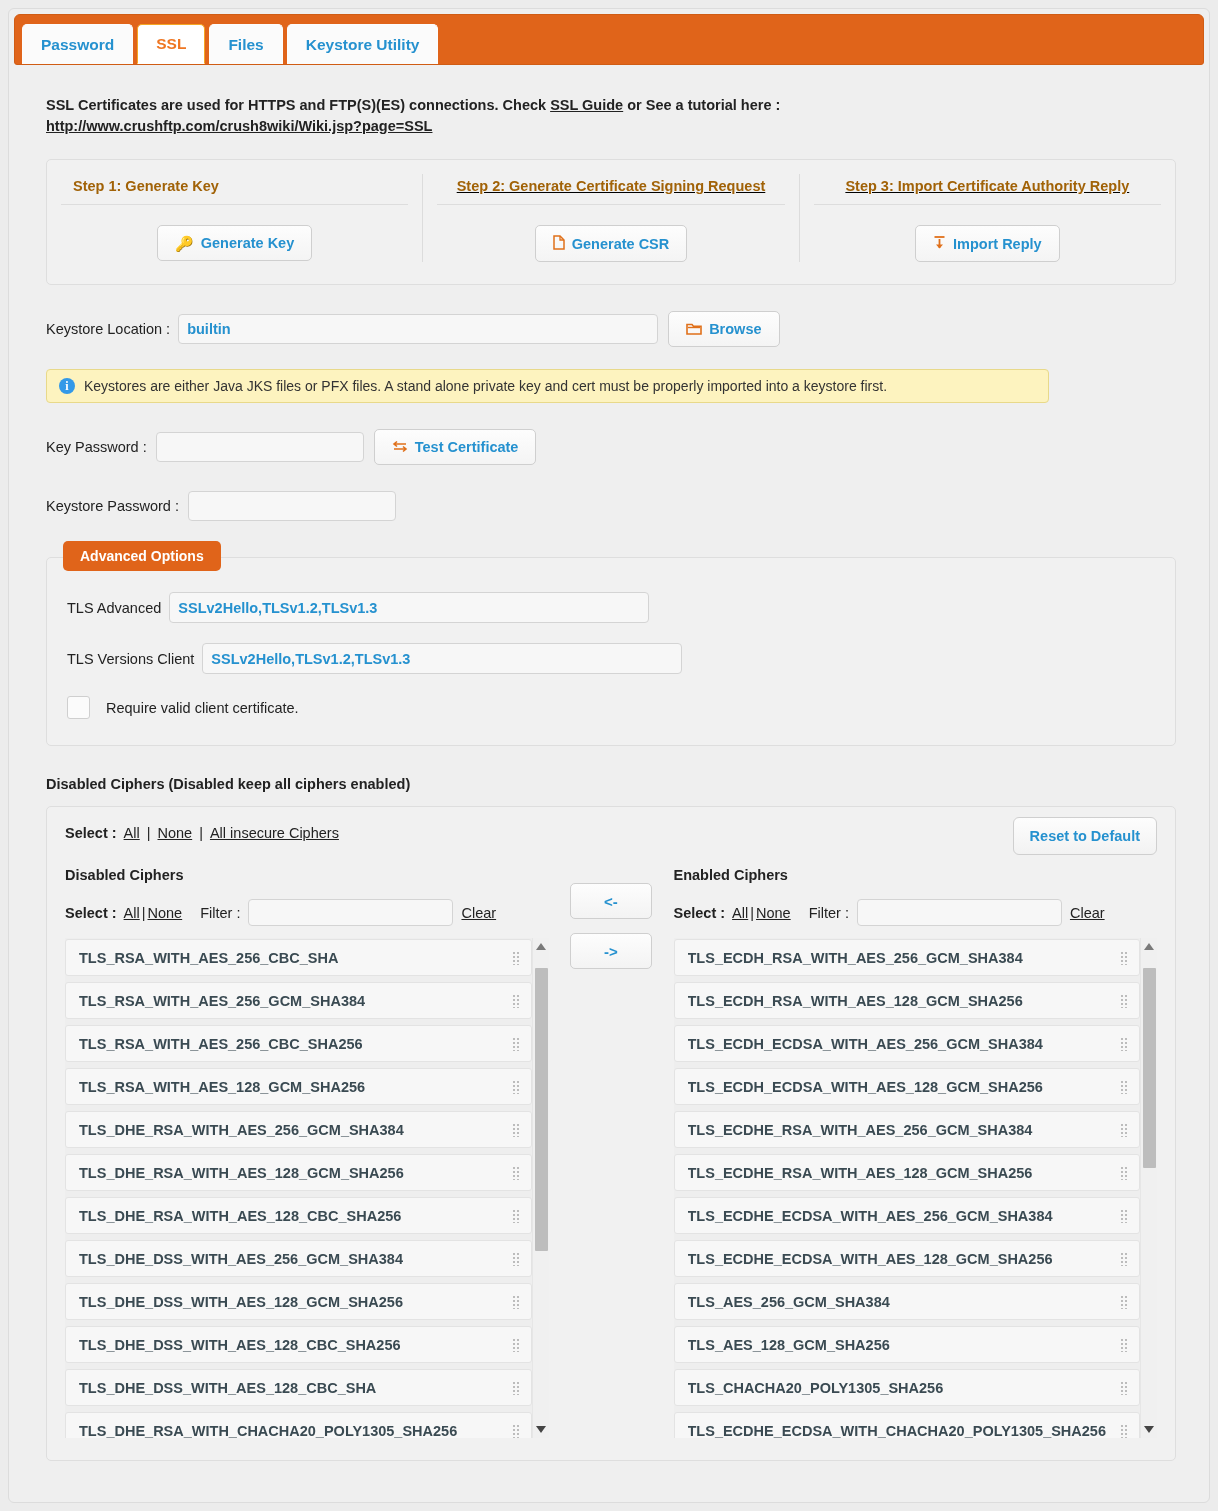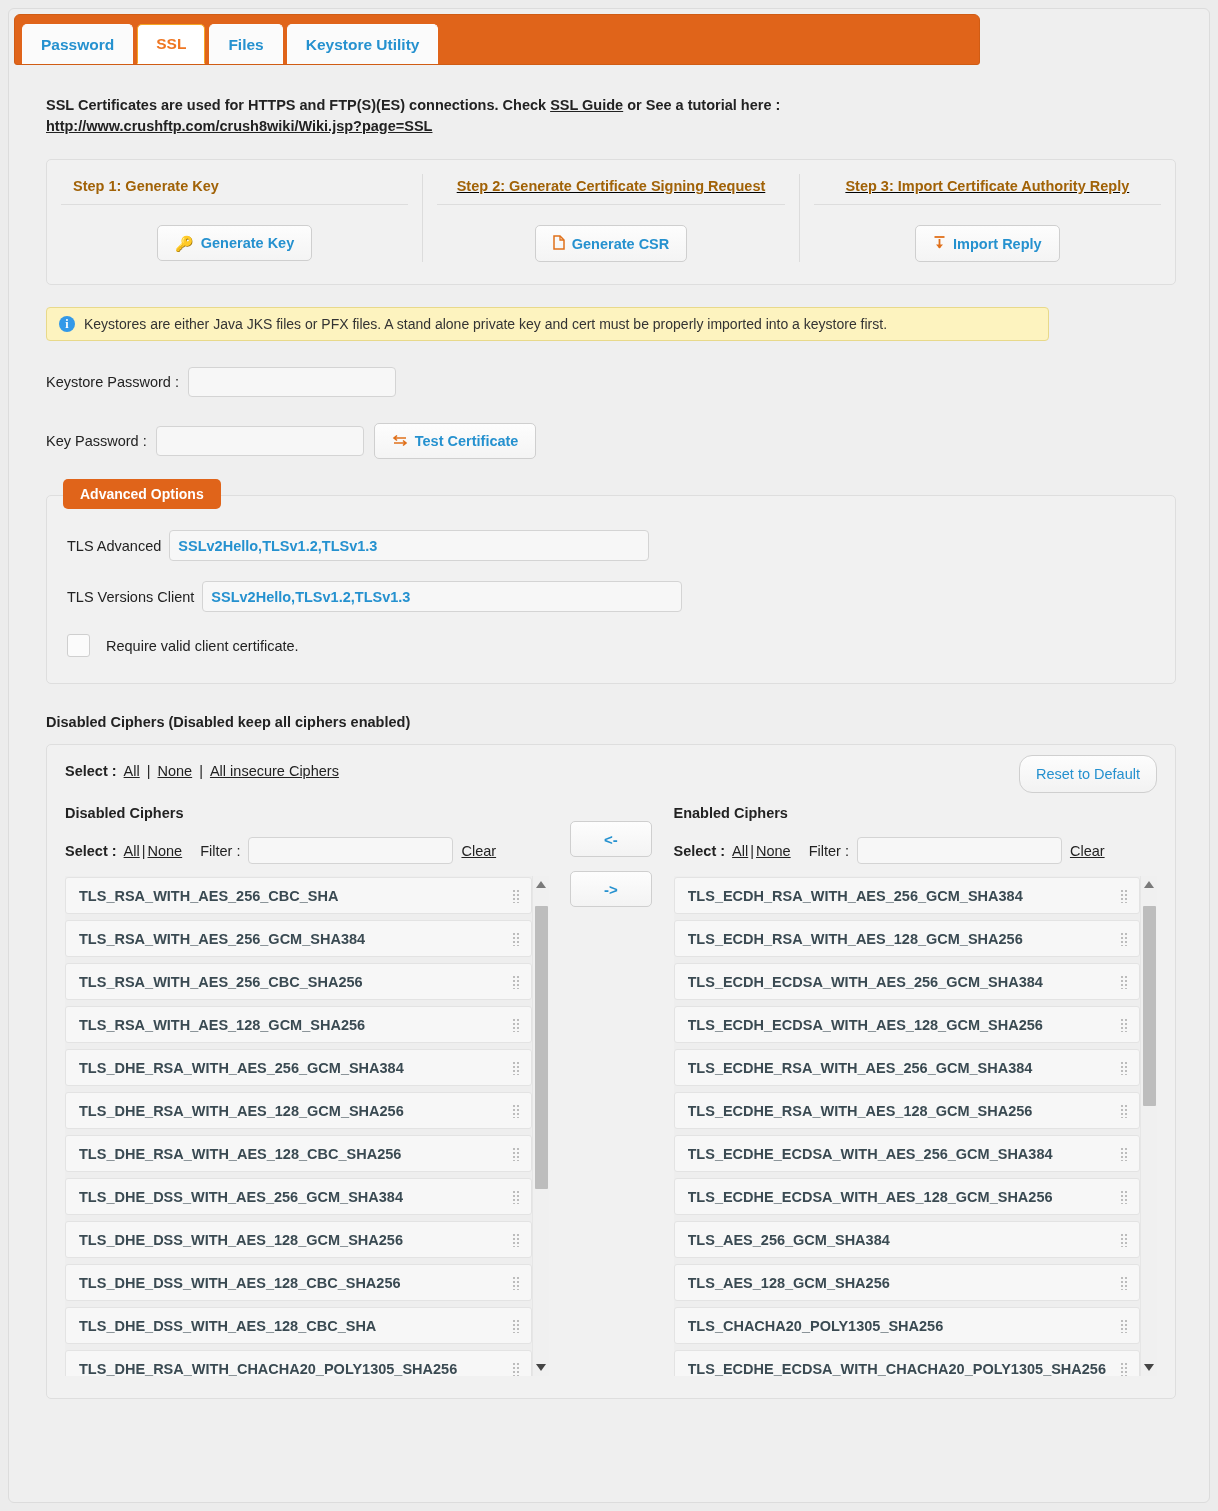--- a/index.html
+++ b/index.html
@@ -15,21 +15,21 @@
     left: 8px; top: 8px;
     width: 1202px; height: 1495px;
     background: #efefef;
     border: 1px solid #dcdcdc;
     border-radius: 6px;
   }
 
   
   .tabbar {
     position: absolute; left: 5px; top: 5px;
-    width: 966px; height: 51px;
+    width: 1190px; height: 51px;
     background: #e0641a;
     border-radius: 6px 6px 3px 3px;
     border: 1px solid #d05c14;
     display: flex; align-items: flex-end;
     padding-left: 7px;
   }
   .tab {
     height: 40px;
     padding: 0 18px;
     display: flex; align-items: center;
@@ -172,23 +172,23 @@
     background: #f1f1f1;
     padding: 18px 18px 22px 18px;
     position: relative;
   }
   .sel-row { display: flex; align-items: center; font-size: 14.5px; color: #222; }
   .sel-row b { font-weight: bold; }
   .lnk { color: #222; text-decoration: underline; cursor: pointer; }
   .reset-btn {
     position: absolute; right: 18px; top: 10px;
     background: linear-gradient(#fdfdfd,#f2f2f2);
-    border: 1px solid #cfcfcf; border-radius: 13px;
+    border: 1px solid #cfcfcf; border-radius: 6px;
     padding: 10px 16px;
-    font-size: 14.5px; font-weight: normal; color: #2591cf;
+    font-size: 14.5px; font-weight: bold; color: #2591cf;
     cursor: pointer;
   }
 
   .panes { display: flex; margin-top: 26px; }
   .pane { width: 490px; }
   .pane-title { font-size: 14.5px; font-weight: bold; color: #222; }
   .pane-ctl {
     display: flex; align-items: center; gap: 0;
     margin-top: 16px; font-size: 14.5px; color: #222;
   }
@@ -332,43 +332,56 @@
                   <path d="M6.5 4v9" stroke="#e0701a" stroke-width="1.8" fill="none"></path>
                   <path d="M3 9.5l3.5 4 3.5-4" fill="#e0701a"></path>
                 </svg>
             </span>
             <span>Import Reply</span>
           </div>
         </div>
       </div>
     </div>
 
+    <div class="row">
+      <span class="lbl">Keystore Location :</span>
+      <input class="inp" style="width: 480px; margin-left: 8px;" value="builtin">
+      <div class="btn" style="margin-left:10px;">
+        <span class="ic">
+          <svg width="16" height="13" viewBox="0 0 16 13">
+              <path d="M1 2.5h5l1.4 1.8H15V12H1z" fill="none" stroke="#e0701a" stroke-width="1.6"></path>
+              <path d="M2 5.5h12" stroke="#e0701a" stroke-width="1.4"></path>
+            </svg>
+        </span>
+        <span>Browse</span>
+      </div>
+    </div>
 
     <div class="notice">
       <span class="info-ic">i</span>
       <span>Keystores are either Java JKS files or PFX files. A stand alone private key and cert must be properly imported into a keystore first.</span>
-    </div>
-
-    <div class="row">
-      <span class="lbl">Keystore Password :</span>
-      <input type="password" class="inp plain" style="width: 208px; margin-left: 9px;" value="">
     </div>
 
     <div class="row">
       <span class="lbl">Key Password :</span>
       <input type="password" class="inp plain" style="width: 208px; margin-left: 9px;" value="">
       <div class="btn" style="margin-left:10px;">
         <span class="ic">
           <svg width="16" height="13" viewBox="0 0 16 13">
               <path d="M3 4h11M5 1.5L2 4l3 2.5" fill="none" stroke="#e0701a" stroke-width="1.6"></path>
               <path d="M13 9H2m9-2.5L14 9l-3 2.5" fill="none" stroke="#e0701a" stroke-width="1.6"></path>
             </svg>
         </span>
         <span>Test Certificate</span>
       </div>
+    </div>
+
+    <div class="row">
+      <span class="lbl">Keystore Password :</span>
+      <input type="password" class="inp plain" style="width: 208px; margin-left: 9px;" value="">
     </div>
 
     <div class="adv">
       <div class="adv-tab">Advanced Options</div>
 
       <div class="row">
         <span class="lbl">TLS Advanced</span>
         <input class="inp" style="width: 480px; margin-left: 8px; height: 31px;" value="SSLv2Hello,TLSv1.2,TLSv1.3">
       </div>
 

